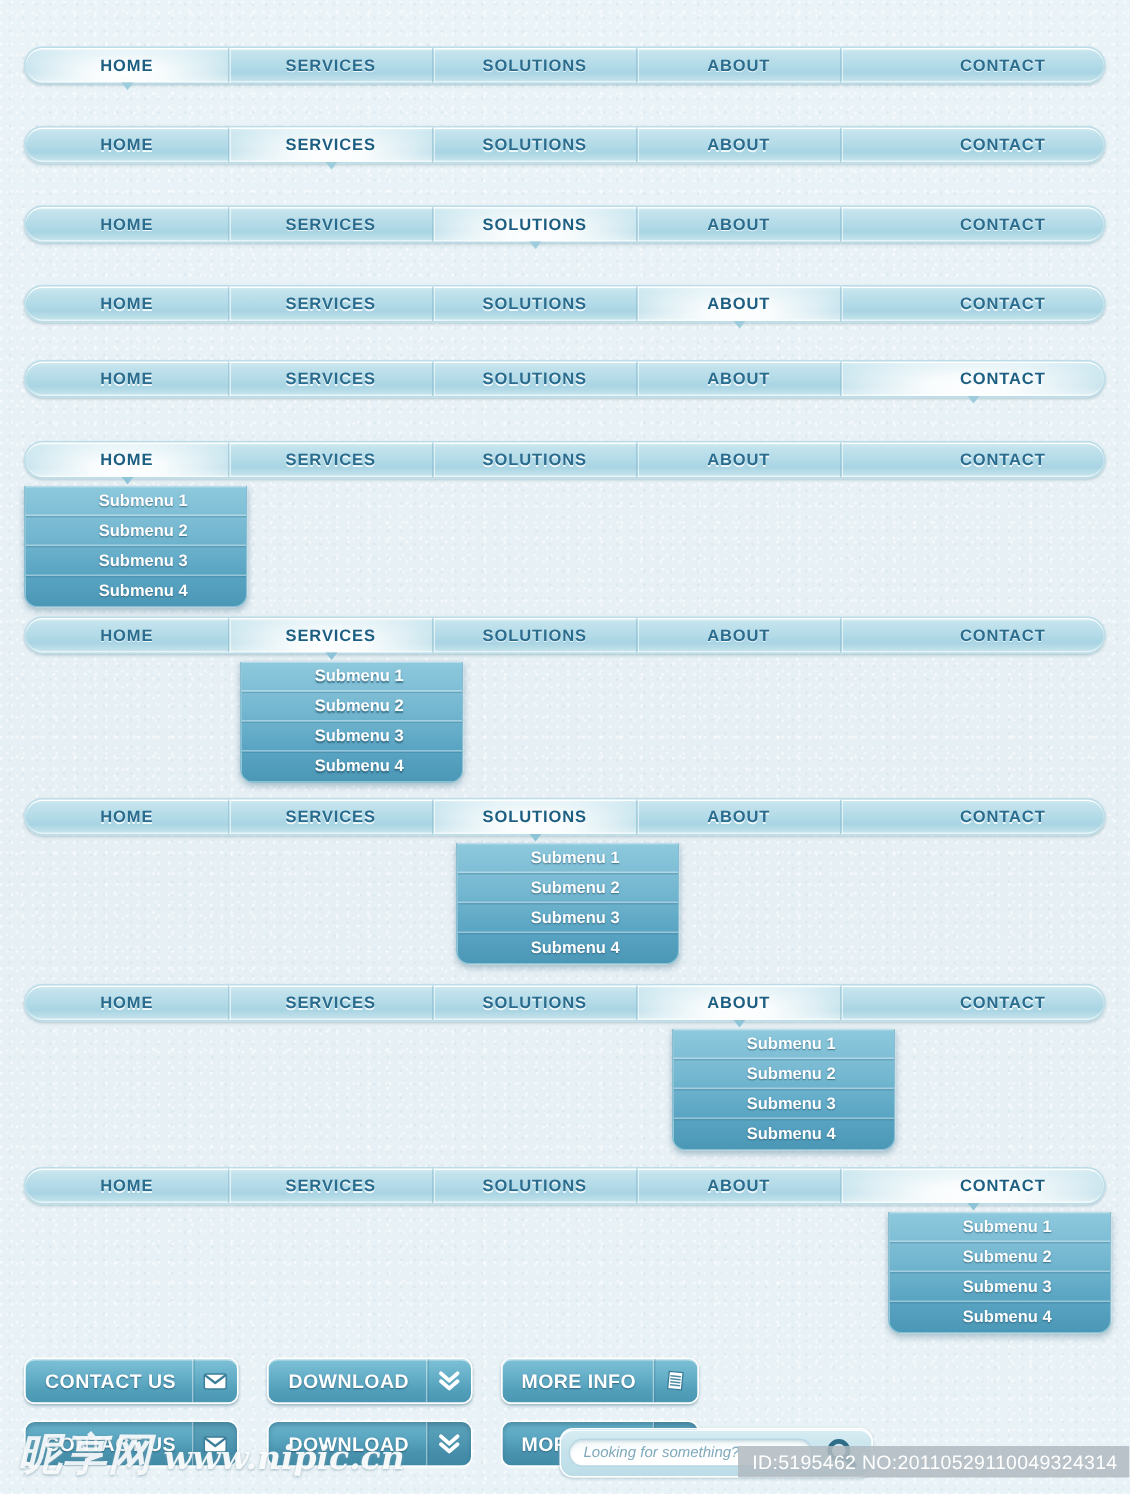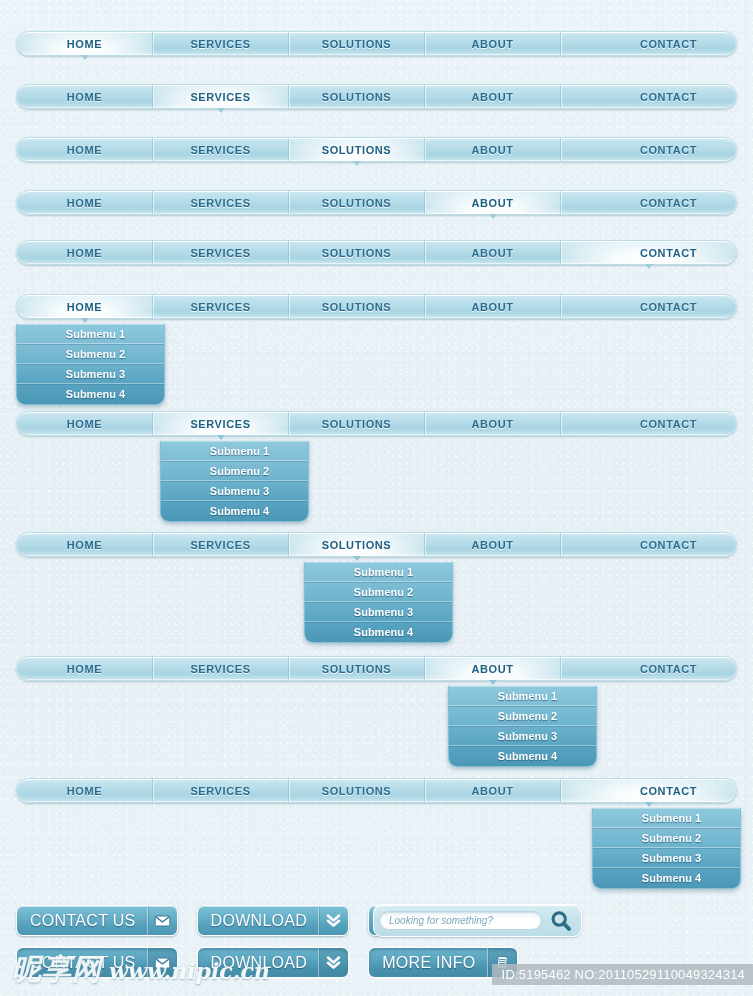--- a/index.html
+++ b/index.html
@@ -135,22 +135,22 @@
     background: linear-gradient(180deg, #7ec1d6 0%, #67b0c9 38%, #529fba 72%, #4b97b3 100%);
     border: 1px solid #ffffff;
     box-shadow:
       inset 0 1px 0 rgba(255,255,255,.55),
       0 1px 2px rgba(100,140,160,.55);
     cursor: pointer;
     margin-right: 19px;
   }
   .btn .label {
     padding: 0 11px 0 13px;
-    font-size: 16px;
-    font-weight: normal;
+    font-size: 13px;
+    font-weight: bold;
     letter-spacing: .3px;
     color: #ffffff;
     text-shadow: 0 1px 1px rgba(35,85,110,.8);
     white-space: nowrap;
   }
   .btn .bicon {
     width: 30px;
     height: 100%;
     display: flex;
     align-items: center;
@@ -172,20 +172,21 @@
     position: absolute;
     width: 209px;
     height: 33px;
     border-radius: 9px;
     background: linear-gradient(180deg, #d8edf3 0%, #c6e3ec 45%, #bcdde8 100%);
     border: 1px solid #ffffff;
     box-shadow: inset 0 1px 0 rgba(255,255,255,.9), 0 1px 2px rgba(120,160,175,.45);
     display: flex;
     align-items: center;
     padding: 0 5px;
+    margin-top: 48px;
   }
   .searchfield {
     flex: 1;
     height: 19px;
     border-radius: 10px;
     background: linear-gradient(180deg, #f2f8fa 0%, #ffffff 55%, #ffffff 100%);
     border: 1px solid #b9d7e2;
     box-shadow: inset 0 1px 2px rgba(130,170,185,.4);
     display: flex;
     align-items: center;

